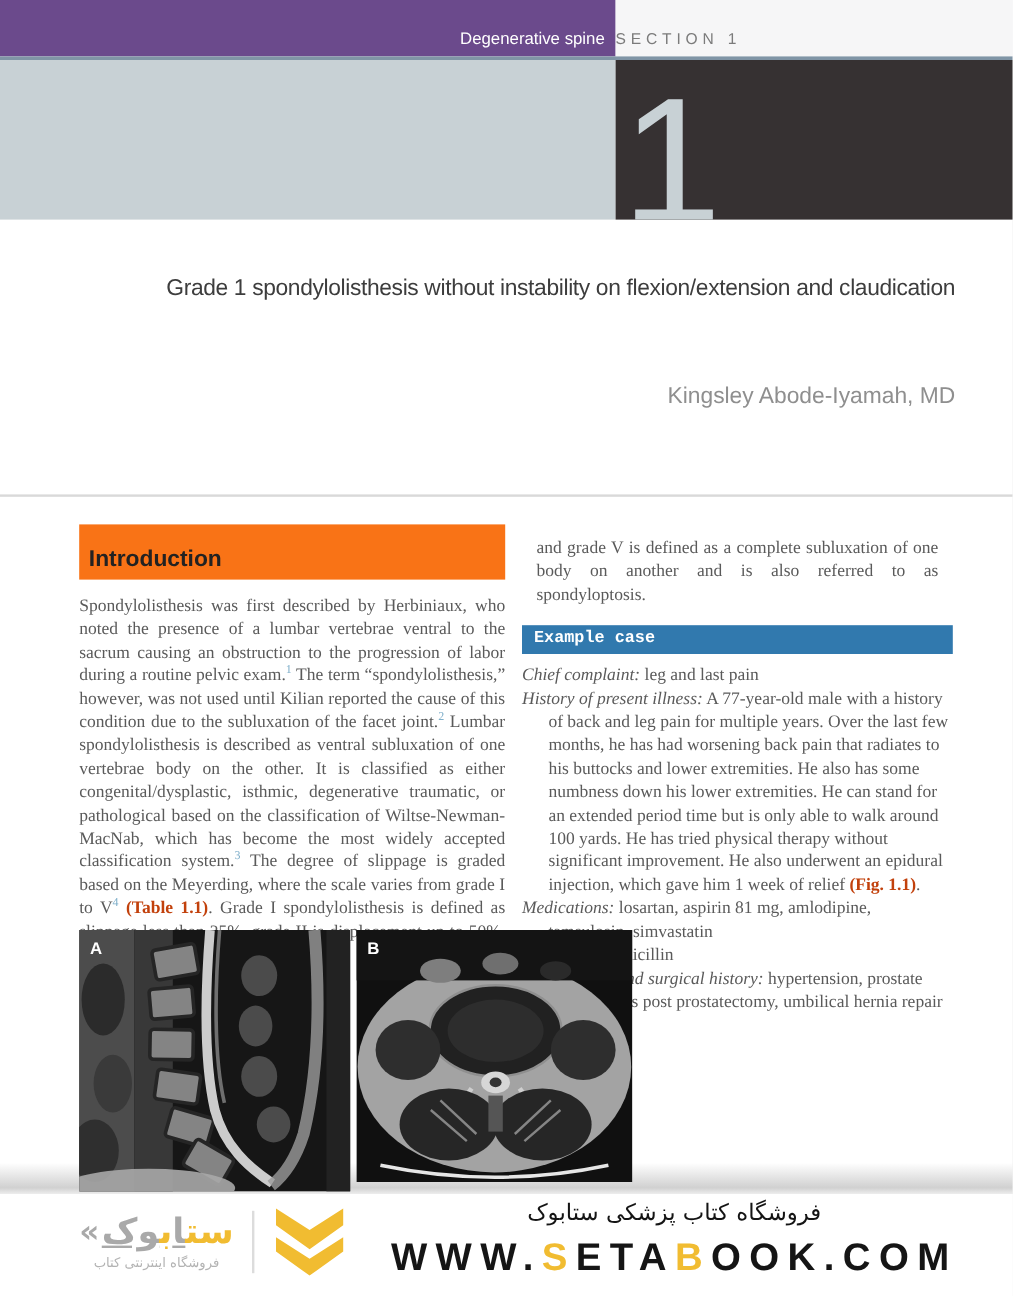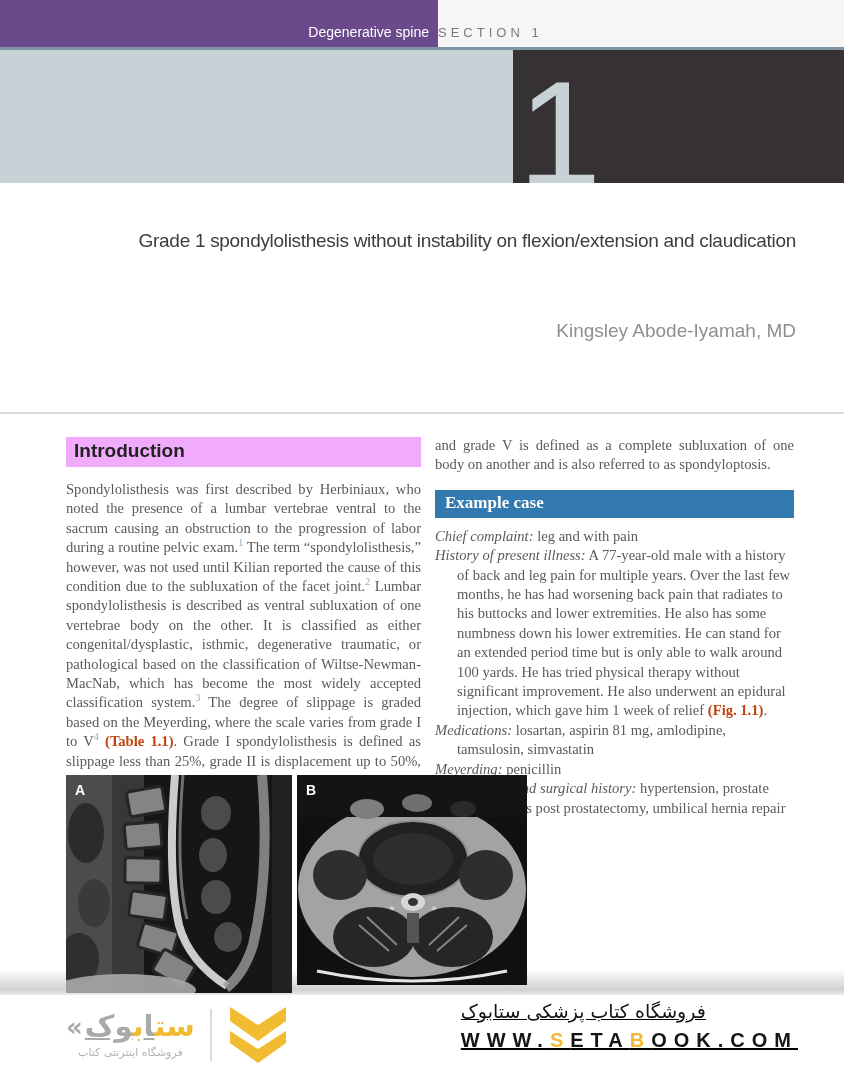--- a/index.html
+++ b/index.html
@@ -5,21 +5,21 @@
   html,body { margin:0; padding:0; background:#e9e9e9; }
   .page {
     position:relative; width:844px; height:1080px; margin:0 auto;
     background:#ffffff; overflow:hidden;
     font-family:"Liberation Serif", serif;
   }
 
   
   .topbar { position:absolute; top:0; left:0; width:844px; height:47px; display:flex; }
   .topbar-purple {
-    width:438px; background:#6b4a8c; color:#ffffff;
+    width:513px; background:#6b4a8c; color:#ffffff;
     display:flex; align-items:flex-end; justify-content:flex-end;
     padding-bottom:7px; padding-right:9px; box-sizing:border-box;
     font-family:"Liberation Sans", sans-serif; font-size:14px;text-align:right;
   }
   .topbar-right {
     flex:1; background:#f6f6f7; color:#7b7b7b;
     display:flex; align-items:flex-end;
     padding-bottom:7px; box-sizing:border-box;
     font-family:"Liberation Sans", sans-serif; font-size:13px; letter-spacing:4px;
   }
@@ -43,35 +43,35 @@
     position:absolute; top:320px; left:96px; width:700px; text-align:right;
     font-family:"Liberation Sans", sans-serif; font-size:19px; color:#8f8f8f;
   }
   .rule { position:absolute; top:412px; left:0; width:844px; height:2px; background:#d9d9d9; }
 
   
   .col-left  { position:absolute; left:66px;  top:437px; width:355px; }
   .col-right { position:absolute; left:435px; top:436px; width:359px; }
 
   .intro-heading {
-    background:#f0abfc; color:#222222;
+    background:#f97316; color:#222222;
     font-family:"Liberation Sans", sans-serif; font-weight:bold; font-size:19px;
-    padding:3px 0 5px 8px;
+    padding:19px 0 5px 8px;
   }
   .body-text {
     margin-top:13px; font-size:14.6px; line-height:19.4px;
     color:#5a5a5a; text-align:justify;
   }
   .body-text-first { margin-top:0; }
   sup.ref { color:#7fafca; font-size:10px; line-height:0; }
   .xref { color:#c2410c; text-decoration:none; cursor:pointer;font-weight:bold; }
 
   .case-heading {
     margin-top:15px; background:#3179ae; color:#ffffff;
-    font-family:Liberation Serif, serif; font-weight:bold; font-size:17px;
+    font-family:Liberation Mono, monospace; font-weight:bold; font-size:14px;
     padding:3px 0 5px 10px;
   }
   .case-body { margin-top:9px; font-size:14.6px; line-height:19.4px; color:#5a5a5a; }
   .case-entry { padding-left:22px; text-indent:-22px; }
   .case-label { font-style:italic; }
 
   
   .figures { position:absolute; left:66px; top:775px; display:flex; gap:5px; align-items:flex-start; z-index:2; }
   .fig svg { display:block; }
   .page-fade {
@@ -85,25 +85,25 @@
   .logo-text-block { display:flex; flex-direction:column; align-items:center; }
   .logo-word {
     display:flex; align-items:center; font-family:"DejaVu Sans", sans-serif;
     font-size:29px; font-weight:bold; line-height:1.1;
   }
   .logo-guillemet { color:#a9a9a9; font-size:26px; margin-right:2px; }
   .logo-fa { direction:rtl; unicode-bidi:isolate; }
   .lg-gray { color:#a9a9a9;text-decoration:underline; } .lg-yellow { color:#f1bc31; }
   .logo-sub { font-family:"DejaVu Sans", sans-serif; font-size:11px; color:#b3b3b3; margin-top:3px; }
   .logo-divider { width:2px; height:52px; background:#dcdcdc; margin:0 15px; }
-  .footer-right { position:absolute; right:46px; top:5px; text-align:left;text-decoration:underline; }
+  .footer-right { position:absolute; right:46px; top:5px; text-align:center; }
   .store-fa { font-family:"DejaVu Sans", sans-serif; font-size:19px; color:#141414; }
   .url {
     margin-top:7px; font-family:"Liberation Sans", sans-serif; font-weight:bold;
-    font-size:20px; letter-spacing:7px; color:#151515; white-space:nowrap;
+    font-size:32px; letter-spacing:7px; color:#151515; white-space:nowrap;
   }
   .url .accent { color:#f1bc31; }
 </style>
 </head>
 <body>
 
 <div class="page">
 
   <div class="topbar">
     <div class="topbar-purple">
@@ -126,27 +126,27 @@
   <div class="rule"></div>
 
   <div class="col-left">
     <div class="intro-heading">Introduction</div>
     <p class="body-text" style="margin-bottom:0;">
       <span>Spondylolisthesis was first described by Herbiniaux, who noted the presence of a lumbar vertebrae ventral to the sacrum causing an obstruction to the progression of labor during a routine pelvic exam.</span><sup class="ref">1</sup><span> The term “spondylolisthesis,” however, was not used until Kilian reported the cause of this condition due to the subluxation of the facet joint.</span><sup class="ref">2</sup><span> Lumbar spondylolisthesis is described as ventral subluxation of one vertebrae body on the other. It is classified as either congenital/dysplastic, isthmic, degenerative traumatic, or pathological based on the classification of Wiltse-Newman-MacNab, which has become the most widely accepted classification system.</span><sup class="ref">3</sup><span> The degree of slippage is graded based on the Meyerding, where the scale varies from grade I to V</span><sup class="ref">4</sup><span class="xref"> (Table 1.1)</span><span>. Grade I spondylolisthesis is defined as slippage less than 25%, grade II is displacement up to 50%, grade III is displacement up to 75%, grade IV is displacement greater that 75%,</span>
     </p>
   </div>
 
   <div class="col-right">
-    <p class="body-text body-text-first" style="margin:0;">and grade V is defined as a complete subluxation of one body on another and is also referred to as spondyloptosis.</p>
+    <p class="body-text body-text-first" style="margin:12px;">and grade V is defined as a complete subluxation of one body on another and is also referred to as spondyloptosis.</p>
 
     <div class="case-heading">Example case</div>
 
     <div class="case-body">
       <div class="case-entry">
-        <span class="case-label">Chief complaint:</span><span> leg and with pain</span>
+        <span class="case-label">Chief complaint:</span><span> leg and last pain</span>
       </div>
       <div class="case-entry">
         <span class="case-label">History of present illness:</span><span> A 77-year-old male with a history of back and leg pain for multiple years. Over the last few months, he has had worsening back pain that radiates to his buttocks and lower extremities. He also has some numbness down his lower extremities. He can stand for an extended period time but is only able to walk around 100 yards. He has tried physical therapy without significant improvement. He also underwent an epidural injection, which gave him 1 week of relief </span><span class="xref">(Fig. 1.1)</span><span>.</span>
       </div>
       <div class="case-entry">
         <span class="case-label">Medications:</span><span> losartan, aspirin 81 mg, amlodipine, tamsulosin, simvastatin</span>
       </div>
       <div class="case-entry">
         <span class="case-label">Meyerding:</span><span> penicillin</span>
       </div>

